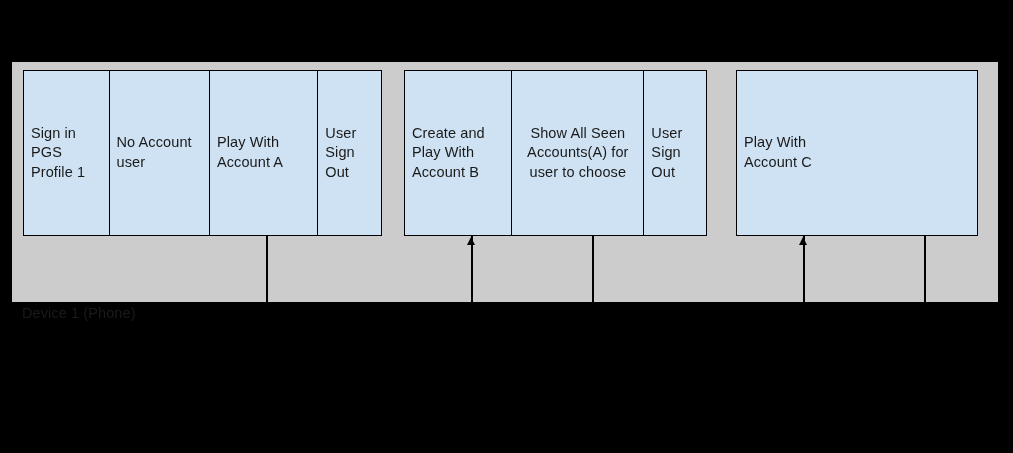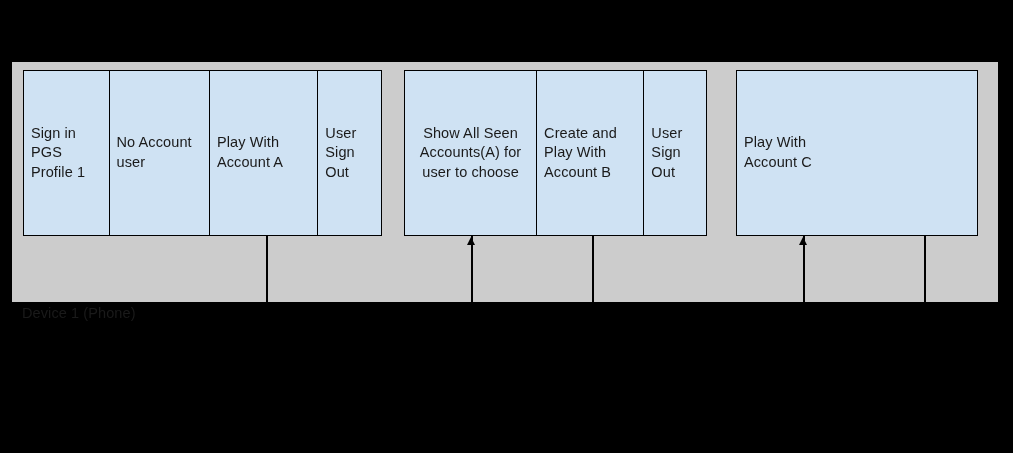--- a/index.html
+++ b/index.html
@@ -111,25 +111,25 @@
         <span class="txt">No Account user</span>
       </div>
       <div class="cell align-left" style="width: 109px;">
         <span class="txt">Play With Account A</span>
       </div>
       <div class="cell align-left" style="width: 63px;">
         <span class="txt">User Sign Out</span>
       </div>
     </div>
   <div class="group" id="group-2">
+      <div class="cell align-left" style="width: 108px;">
+        <span class="txt">Create and Play With Account B</span>
+      </div>
       <div class="cell align-center" style="width: 133px;">
         <span class="txt">Show All Seen Accounts(A) for user to choose</span>
-      </div>
-      <div class="cell align-left" style="width: 108px;">
-        <span class="txt">Create and Play With Account B</span>
       </div>
       <div class="cell align-left" style="width: 62px;">
         <span class="txt">User Sign Out</span>
       </div>
     </div>
   <div class="group" id="group-3">
       <div class="cell align-left" style="width: 108px;">
         <span class="txt">Play With Account C</span>
       </div>
     </div>

